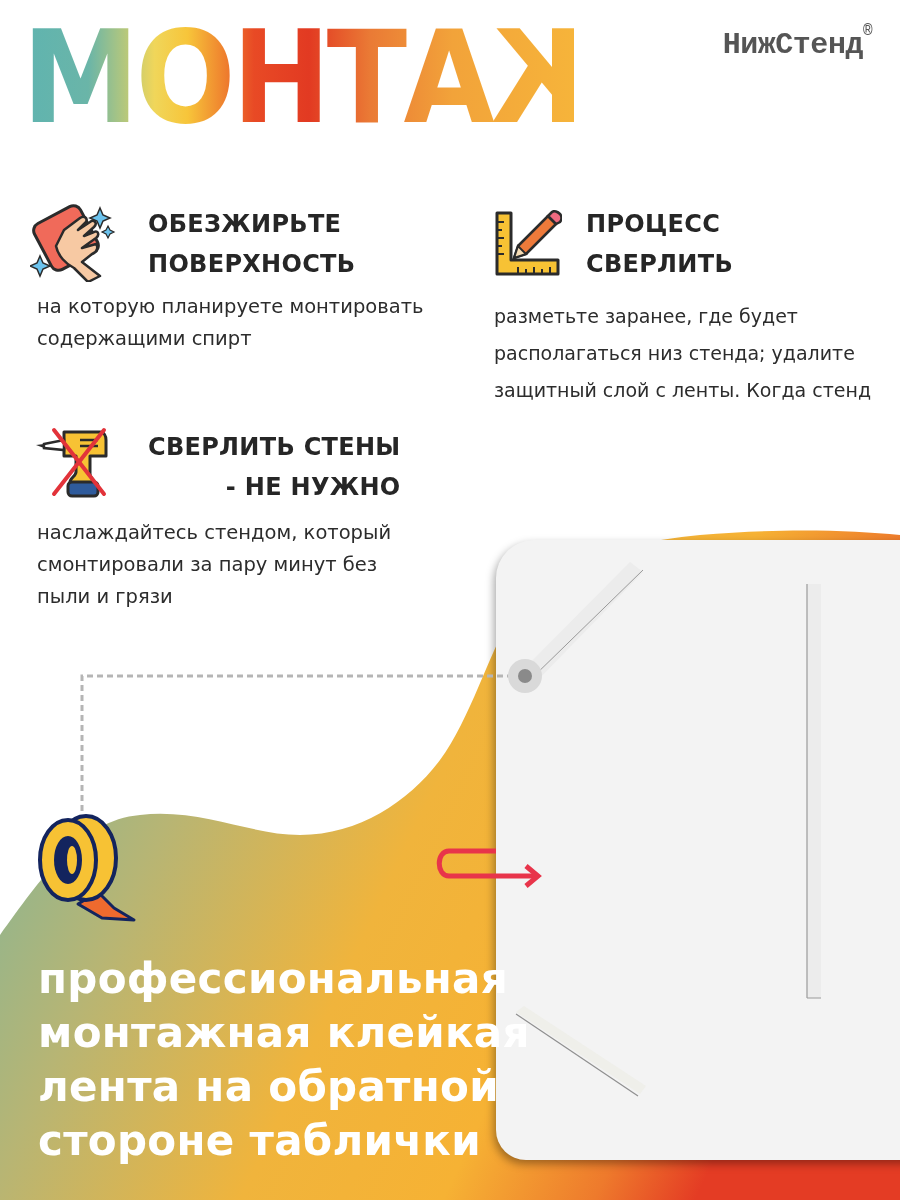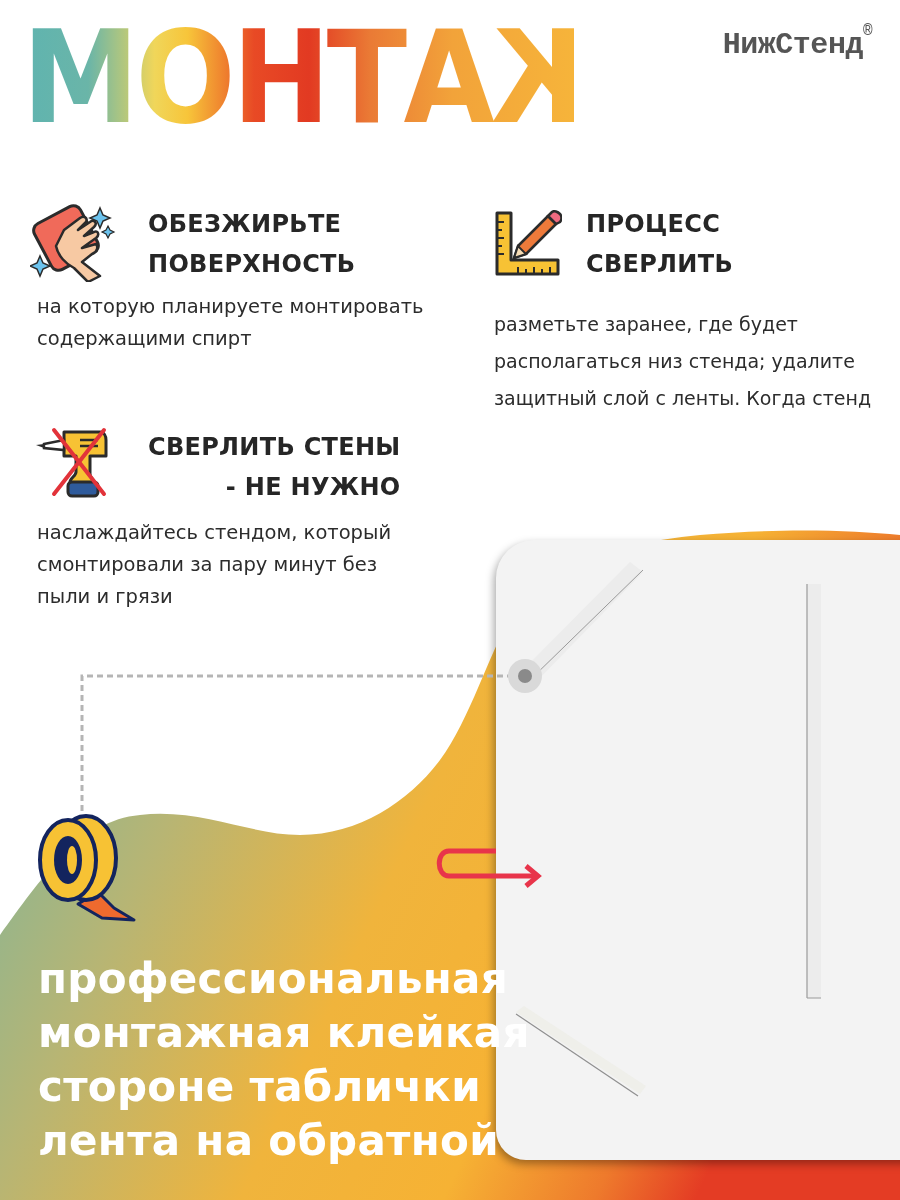--- a/index.html
+++ b/index.html
@@ -125,21 +125,21 @@
         <line x1="56" y1="64" x2="56" y2="57"></line>
     </g>
     <path d="M20 48 L24 36 L54 6 L62 14 L32 44 Z" fill="#ee7a3a" stroke="#2b2b2b" stroke-width="2.5" stroke-linejoin="round"></path>
     <path d="M54 6 L58 2 C60 0 64 2 66 4 C68 6 68 10 66 12 L62 14 Z" fill="#f06a80" stroke="#2b2b2b" stroke-width="2.5"></path>
     <path d="M20 48 L24 36 L32 44 Z" fill="#f7dcb4" stroke="#2b2b2b" stroke-width="2"></path>
   </svg>
   <div class="abs section-title" style="left:92px;top:-4px;white-space:nowrap;">
     <div>ПРОЦЕСС</div>
     <div>СВЕРЛИТЬ</div>
   </div>
-  <div class="abs section-text" style="left:0;top:90px;white-space:nowrap;font-size:19px;line-height:37px;margin-top:8px;">
+  <div class="abs section-text" style="left:0;top:90px;white-space:nowrap;font-size:19px;line-height:37px;">
     <div>разметьте заранее, где будет</div>
     <div>располагаться низ стенда; удалите</div>
     <div>защитный слой с ленты. Когда стенд</div>
   </div>
 </div>
 
 <div class="abs plate"></div>
 
 <svg class="abs" style="left:0;top:0;" width="900" height="1200" viewBox="0 0 900 1200">
 
@@ -166,15 +166,15 @@
   <path d="M40 90 L64 104 L96 106 L76 94 L60 78 Z" fill="#ee6a2e" stroke="#13245e" stroke-width="3" stroke-linejoin="round"></path>
   <ellipse cx="48" cy="44" rx="30" ry="42" fill="#f7c234" stroke="#13245e" stroke-width="4"></ellipse>
   <ellipse cx="30" cy="46" rx="28" ry="40" fill="#f7c234" stroke="#13245e" stroke-width="4"></ellipse>
   <ellipse cx="30" cy="46" rx="14" ry="24" fill="#13245e"></ellipse>
   <ellipse cx="34" cy="46" rx="5" ry="14" fill="#f7c234"></ellipse>
 </svg>
 
 <div class="abs bottom-text" style="white-space:nowrap;">
   <div>профессиональная</div>
   <div>монтажная клейкая</div>
+  <div>лента на обратной</div>
   <div>стороне таблички</div>
-  <div>лента на обратной</div>
 </div>
 
 </body></html>

